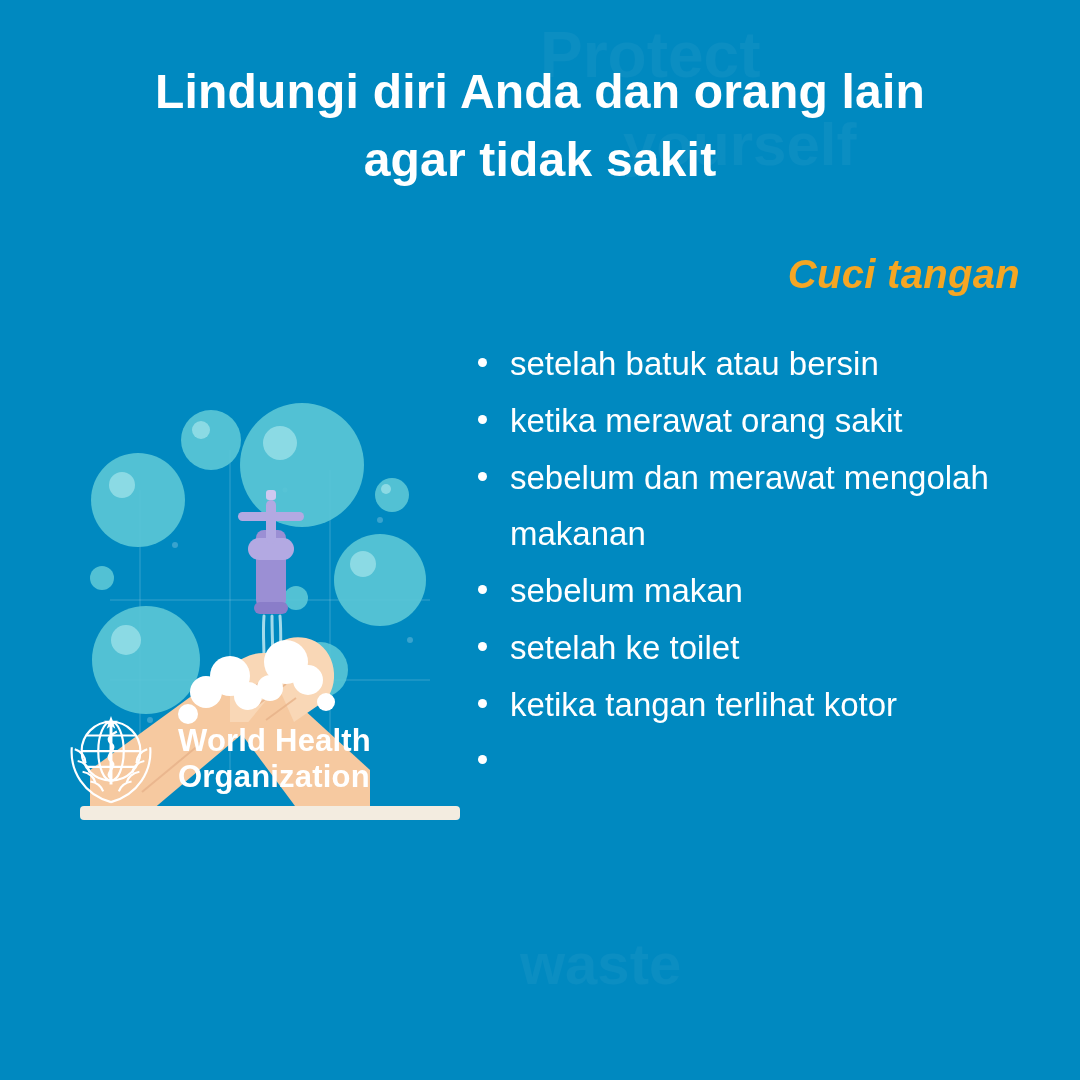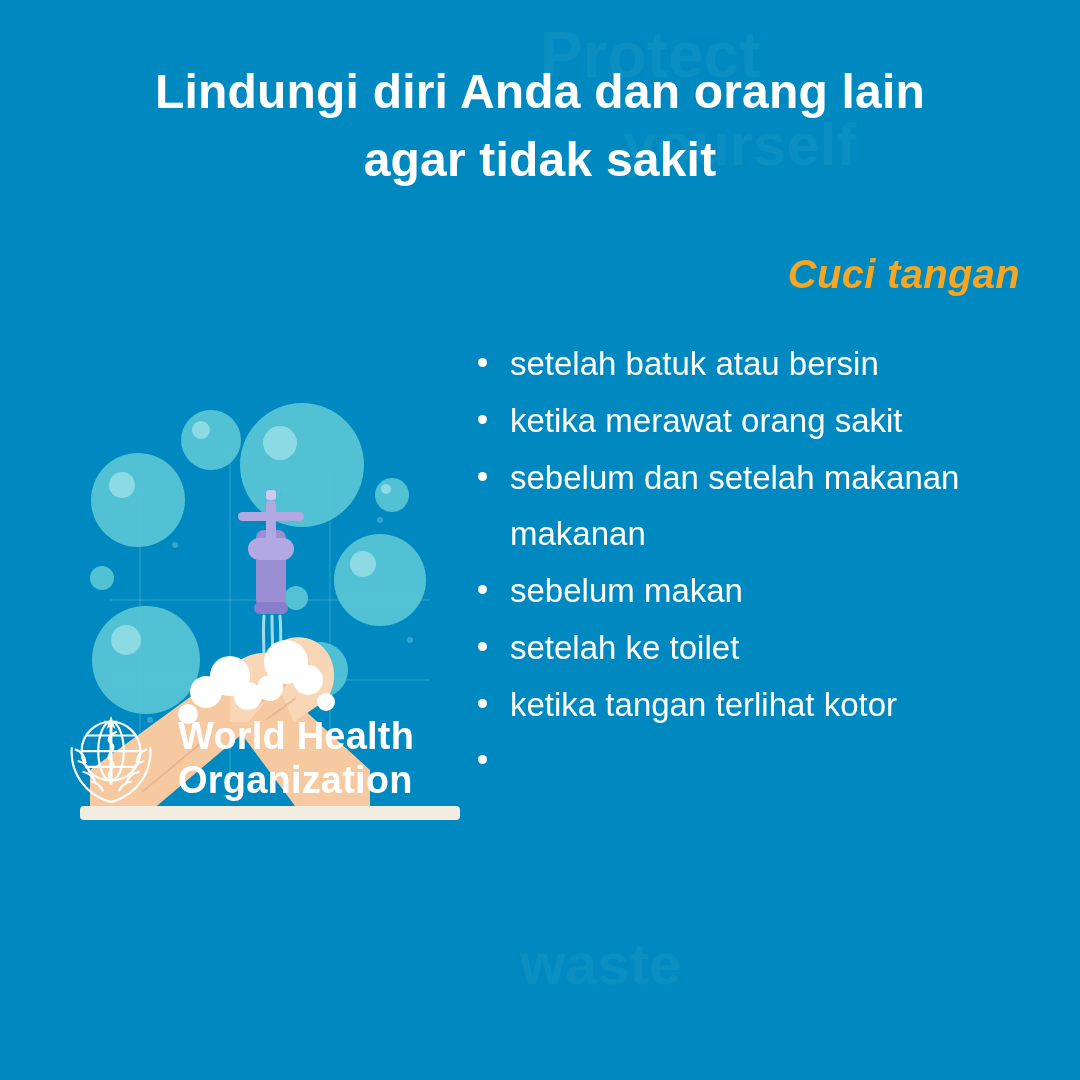--- a/index.html
+++ b/index.html
@@ -96,21 +96,21 @@
   .who-logo {
     position: absolute;
     left: 62px;
     bottom: 42px;
     display: flex;
     align-items: center;
     gap: 18px;
   }
   .who-text {
     color: #ffffff;
-    font-size: 38px;
+    font-size: 31px;
     font-weight: 700;
     line-height: 1.15;
     letter-spacing: 0.2px;
   }
 </style>
 </head>
 <body>
 
 <div class="poster">
 
@@ -121,21 +121,21 @@
   <div class="headline">
     <div>Lindungi diri Anda dan orang lain</div>
     <div>agar tidak sakit</div>
   </div>
 
   <div class="subhead">Cuci tangan</div>
 
   <ul class="bullets">
     <li><span class="dot"></span><span>setelah batuk atau bersin</span></li>
     <li><span class="dot"></span><span>ketika merawat orang sakit</span></li>
-    <li><span class="dot"></span><span>sebelum dan setelah makanan makanan</span></li>
+    <li><span class="dot"></span><span>sebelum dan merawat mengolah makanan</span></li>
     <li><span class="dot"></span><span>sebelum makan</span></li>
     <li><span class="dot"></span><span>setelah ke toilet</span></li>
     <li><span class="dot"></span><span>ketika tangan terlihat kotor</span></li>
     <li><span class="dot"></span></li>
   </ul>
 
   <div class="illo">
     <svg width="380" height="500" viewBox="0 0 380 500" xmlns="http://www.w3.org/2000/svg">
 
       <g stroke="rgba(255,255,255,0.10)" stroke-width="2" fill="none">

